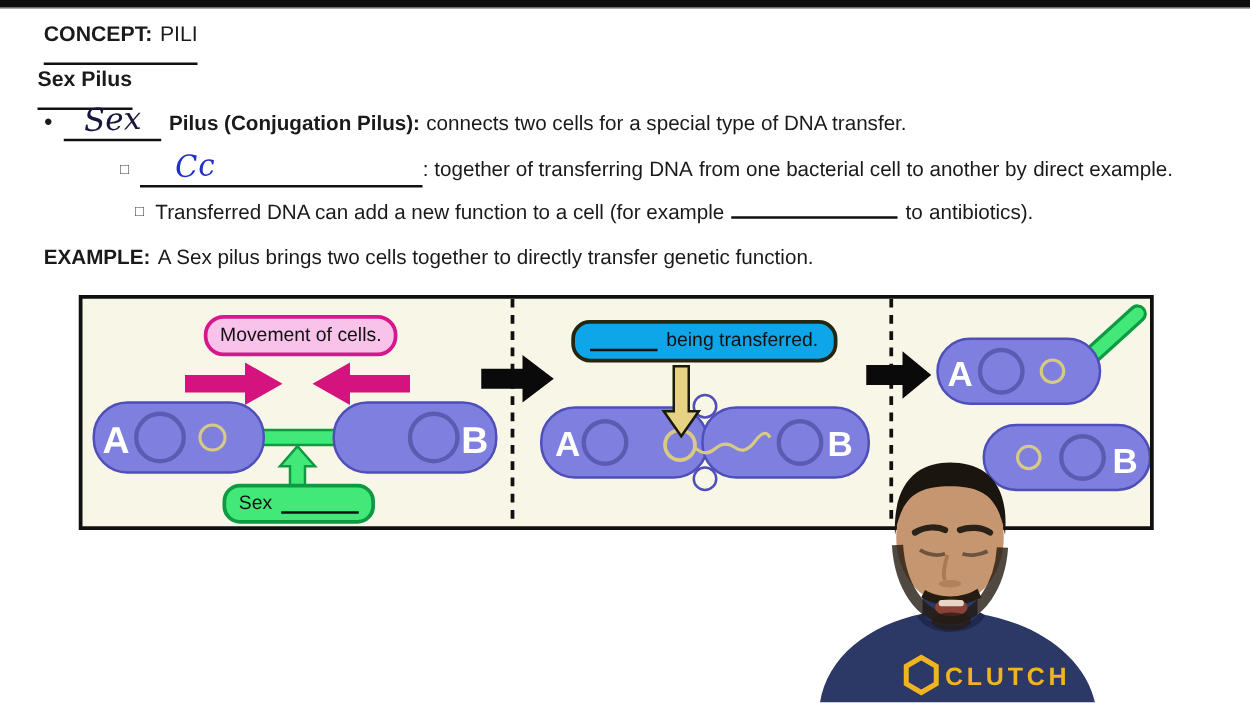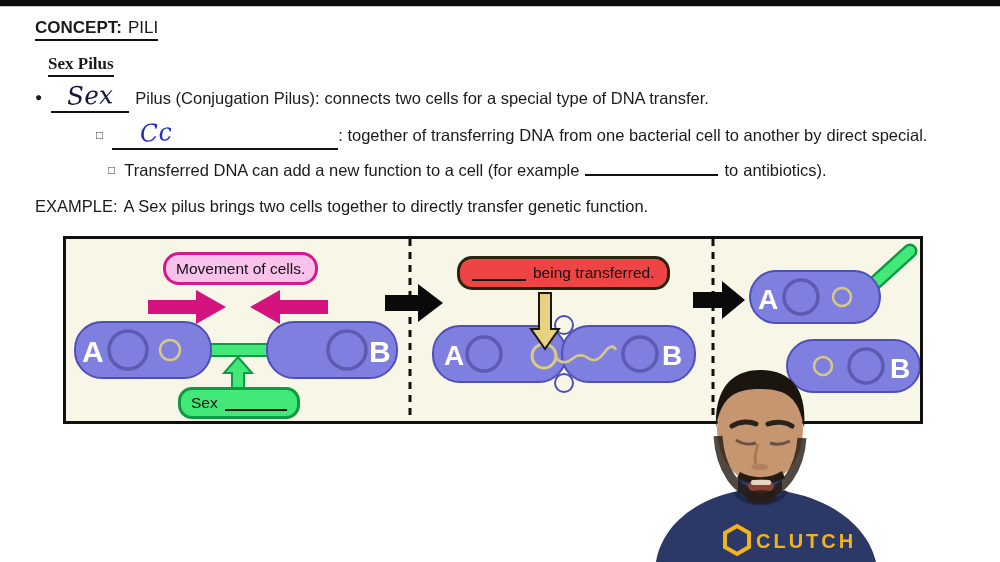--- a/index.html
+++ b/index.html
@@ -1,23 +1,23 @@
 <!DOCTYPE html>
 <html><head>
 <meta charset="utf-8">
 <style>
   html,body{margin:0;padding:0;}
   body{width:1000px;height:562px;position:relative;background:#ffffff;overflow:hidden;
        font-family:"Liberation Sans",sans-serif;color:#1a1a1a;}
   .topbar{position:absolute;left:0;top:0;width:1000px;height:6px;background:#0d0d0d;
           border-bottom:1px solid #c9c9c9;}
   .line{position:absolute;white-space:nowrap;font-size:16.5px;line-height:1.25;}
-  .b{font-weight:normal;}
+  .b{font-weight:bold;}
   .i{}
-  .uline{display:inline-block;border-bottom:2px solid #111;padding-bottom:1px;}
+  .uline{display:inline-block;border-bottom:2px solid #111;padding-bottom:12px;}
   .gap{margin-left:6px;}
   .gap5{margin-left:5px;}
   .bullet-glyph{font-size:12px;vertical-align:3px;margin-right:9px;}
   .sq-glyph{font-size:12px;vertical-align:2px;margin-right:9px;color:#3a3a3a;}
   .blank{display:inline-block;border-bottom:2px solid #111;vertical-align:baseline;}
   .blank-sex{width:78px;text-align:center;}
   .blank-conj{width:226px;}
   .blank-ex{width:133px;}
   .hand{font-family:"DejaVu Serif",serif;font-style:italic;}
   .hand-sex{font-size:25px;color:#16163c;display:inline-block;transform:rotate(-2deg);}
@@ -28,46 +28,46 @@
            border:3px solid #101010;background:#f8f7e7;z-index:2;}
   .dsvg{position:absolute;left:0;top:0;}
   .pill{position:absolute;display:flex;align-items:center;justify-content:center;
         white-space:nowrap;font-size:15.5px;color:#111;z-index:3;}
   .pill .blank{border-bottom:2px solid #111;height:13px;}
   .movement{left:97px;top:13px;height:27px;padding:0 10px;background:#f9c2ea;
             border:3px solid #d6188c;border-radius:16px;}
   .sexlabel{left:112px;top:148px;height:26px;padding:0 10px;background:#42e878;
             border:3px solid #0d9a43;border-radius:14px;}
   .sexlabel .blank{width:62px;margin-left:7px;}
-  .translabel{left:391px;top:17px;height:28px;padding:0 12px;background:#ef4444;
+  .translabel{left:391px;top:17px;height:28px;padding:0 12px;background:#0ea5e9;
               border:3px solid #26260f;border-radius:15px;}
   .translabel .blank{width:54px;margin-right:7px;}
   .cell-letter{font-family:"Liberation Sans",sans-serif;font-weight:bold;fill:#ffffff;}
   
   .person{position:absolute;left:642px;top:368px;z-index:5;}
 </style>
 </head>
 <body>
 
 <div class="topbar"></div>
 
 <div class="line heading" style="left:35px;top:17px;">
   <span class="uline"><span>CONCEPT:</span><span class="gap" style="font-weight:normal;">PILI</span></span>
 </div>
 
-<div class="line heading" style="left:48px;top:53px;font-family:Liberation Serif, serif;">
+<div class="line heading" style="left:30px;top:53px;">
   <span class="uline">Sex Pilus</span>
 </div>
 
 <div class="line" style="left:35px;top:80px;">
   <span class="bullet-glyph">●</span><span class="blank blank-sex"><span class="hand hand-sex">Sex</span></span><span class="b gap">Pilus (Conjugation Pilus):</span><span class="gap5">connects two cells for a special type of DNA transfer.</span>
 </div>
 
 <div class="line" style="left:96px;top:118px;">
-  <span class="sq-glyph">□</span><span class="blank blank-conj"><span class="hand hand-cc">Cc</span></span><span>: together of transferring</span><span class="i gap5">DNA</span><span class="gap5">from one bacterial cell to another by</span><span class="i gap5">direct special</span><span>.</span>
+  <span class="sq-glyph">□</span><span class="blank blank-conj"><span class="hand hand-cc">Cc</span></span><span>: together of transferring</span><span class="i gap5">DNA</span><span class="gap5">from one bacterial cell to another by</span><span class="i gap5">direct example</span><span>.</span>
 </div>
 
 <div class="line" style="left:108px;top:160px;">
   <span class="sq-glyph">□</span><span>Transferred DNA can add a new function to a cell (for example</span><span class="blank blank-ex gap"></span><span class="gap">to</span><span class="i gap5">antibiotics</span><span>).</span>
 </div>
 
 <div class="line" style="left:35px;top:196px;">
   <span class="b">EXAMPLE:</span><span class="gap">A Sex pilus brings two cells together to directly transfer genetic function.</span>
 </div>
 

